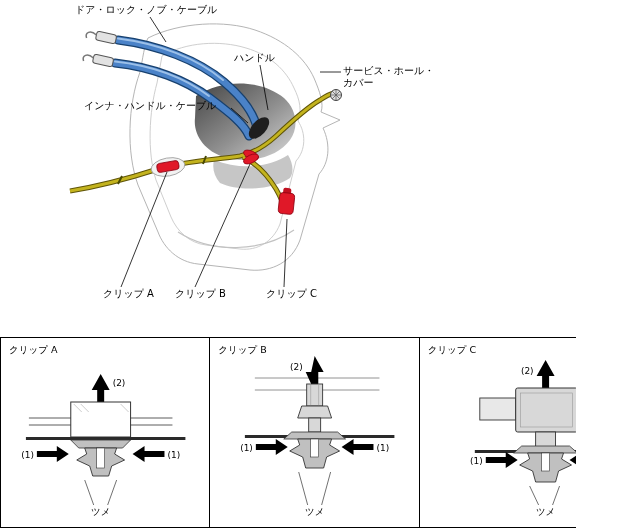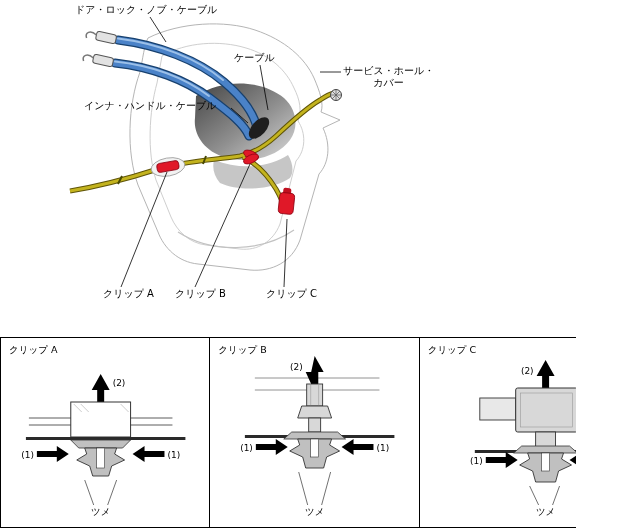--- a/index.html
+++ b/index.html
@@ -101,22 +101,22 @@
         <path d="M260,65 L268,110"></path>
         <path d="M341,72 L320,72"></path>
         <path d="M231,108 L248,123"></path>
         <path d="M121,287 L167,172"></path>
         <path d="M195,287 L250,164"></path>
         <path d="M284,287 L287,219"></path>
       </g>
     </svg>
 
     <div class="lbl" style="left:75px; top:4px;">ドア・ロック・ノブ・ケーブル</div>
-    <div class="lbl" style="left:234px; top:52px;">ケーブル</div>
-    <div class="lbl" style="left:343px; top:65px;text-align:center;">
+    <div class="lbl" style="left:234px; top:52px;">ハンドル</div>
+    <div class="lbl" style="left:343px; top:65px;">
       <div>サービス・ホール・</div>
       <div>カバー</div>
     </div>
     <div class="lbl" style="left:84px; top:100px;">インナ・ハンドル・ケーブル</div>
     <div class="lbl" style="left:103px; top:288px;">クリップ A</div>
     <div class="lbl" style="left:175px; top:288px;">クリップ B</div>
     <div class="lbl" style="left:266px; top:288px;">クリップ C</div>
   </div>
 
   <div class="panels">

